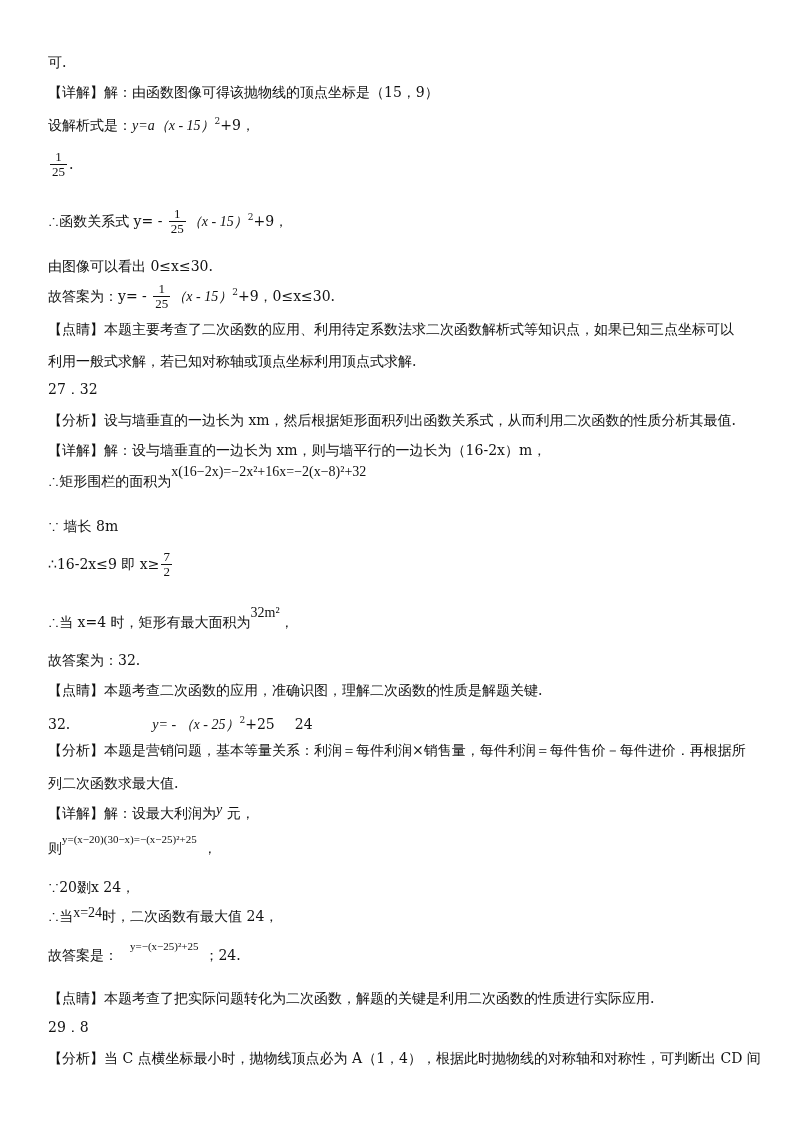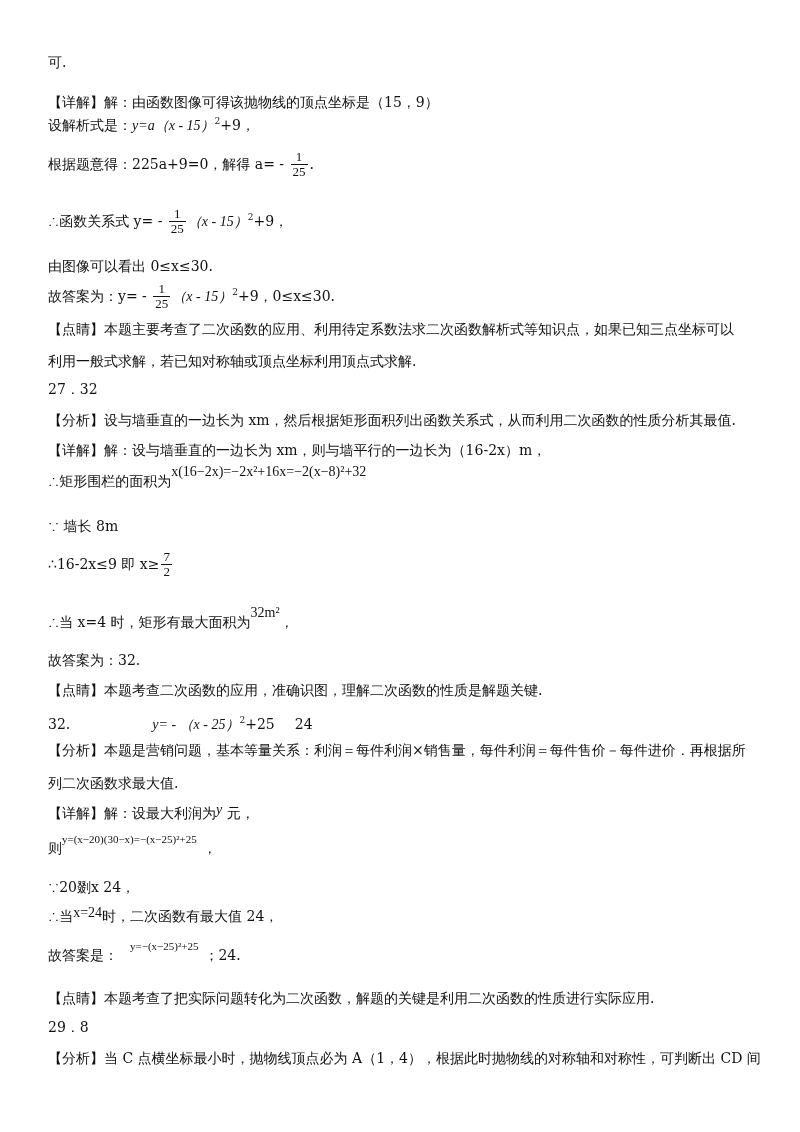--- a/index.html
+++ b/index.html
@@ -17,26 +17,26 @@
     .eq { font-family: "Liberation Serif", serif; }
     .eq-small { font-family: "Liberation Serif", serif; font-size: 11px; margin-top: 7px; }
     .raised { position: relative; top: -10px; }
   </style>
 </head>
 <body>
 
 <div>
 
   <div class="line" style="top:52px">可.</div>
-  <div class="line" style="top:92px">【详解】解：由函数图像可得该抛物线的顶点坐标是（15，9）</div>
+  <div class="line" style="top:82px">【详解】解：由函数图像可得该抛物线的顶点坐标是（15，9）</div>
   <div class="line" style="top:111px">
     <span>设解析式是：</span><span class="it">y=a（x - 15）</span><sup>2</sup><span>+9，</span>
   </div>
   <div class="line" style="top:150px">
-    <span>根据题意得：225a+9=0，解得 a= - </span><span class="frac"><span class="num">1</span><span class="den">25</span></span><span>.</span>
+    <span class="frac"><span class="num">1</span><span class="den">25</span></span><span>.</span>
   </div>
   <div class="line" style="top:207px">
     <span>∴函数关系式 y= - </span><span class="frac"><span class="num">1</span><span class="den">25</span></span><span class="it">（x - 15）</span><sup>2</sup><span>+9，</span>
   </div>
   <div class="line" style="top:256px">由图像可以看出 0≤x≤30.</div>
   <div class="line" style="top:282px">
     <span>故答案为：y= - </span><span class="frac"><span class="num">1</span><span class="den">25</span></span><span class="it">（x - 15）</span><sup>2</sup><span>+9，0≤x≤30.</span>
   </div>
   <div class="line" style="top:319px">【点睛】本题主要考查了二次函数的应用、利用待定系数法求二次函数解析式等知识点，如果已知三点坐标可以</div>
   <div class="line" style="top:351px">利用一般式求解，若已知对称轴或顶点坐标利用顶点式求解.</div>

